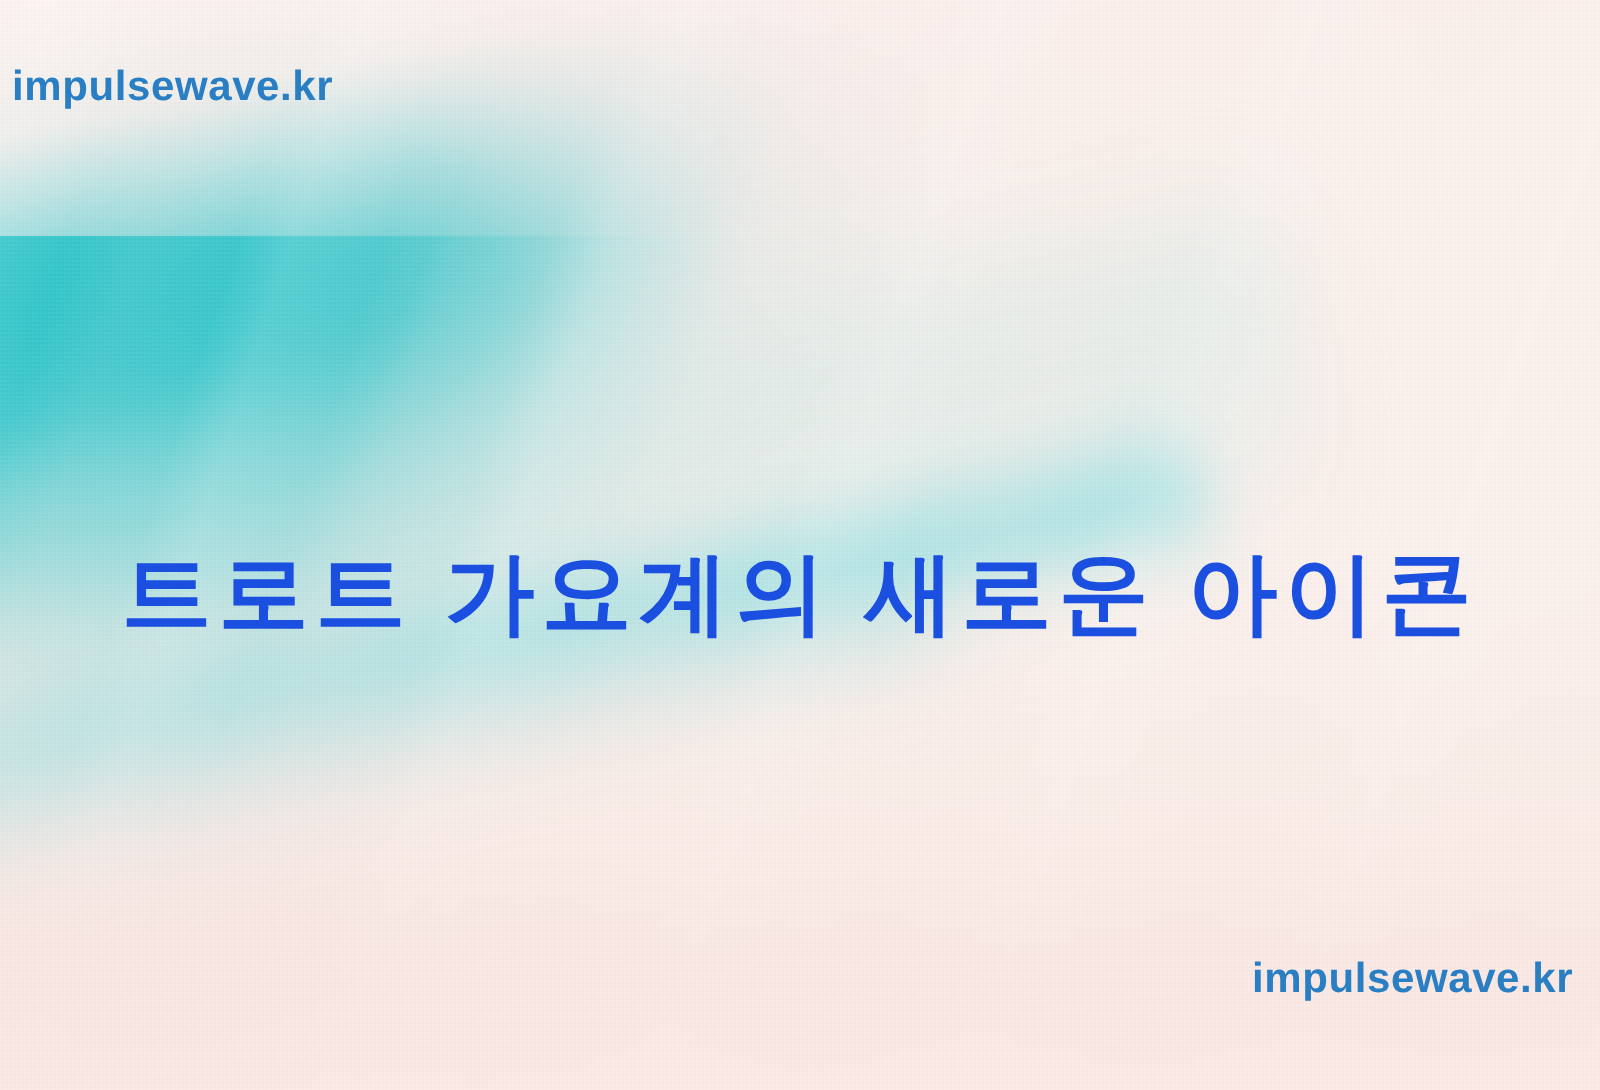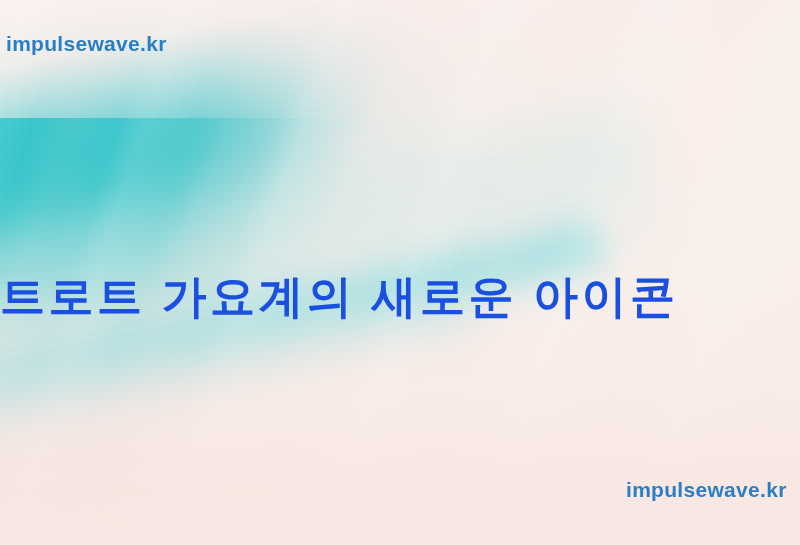--- a/index.html
+++ b/index.html
@@ -175,20 +175,21 @@
     left: 626px;
     top: 478px;
     font-size: 21px;
   }
 
   #headline {
     position: absolute;
     left: 0;
     right: 0;
     top: 243px;
+    text-align: center;
     font-size: 45px;
     font-weight: bold;
     letter-spacing: 3.5px;
     color: #1a4fe0;
     white-space: nowrap;
     line-height: 1.08;
   }
 </style>
 </head>
 <body>

